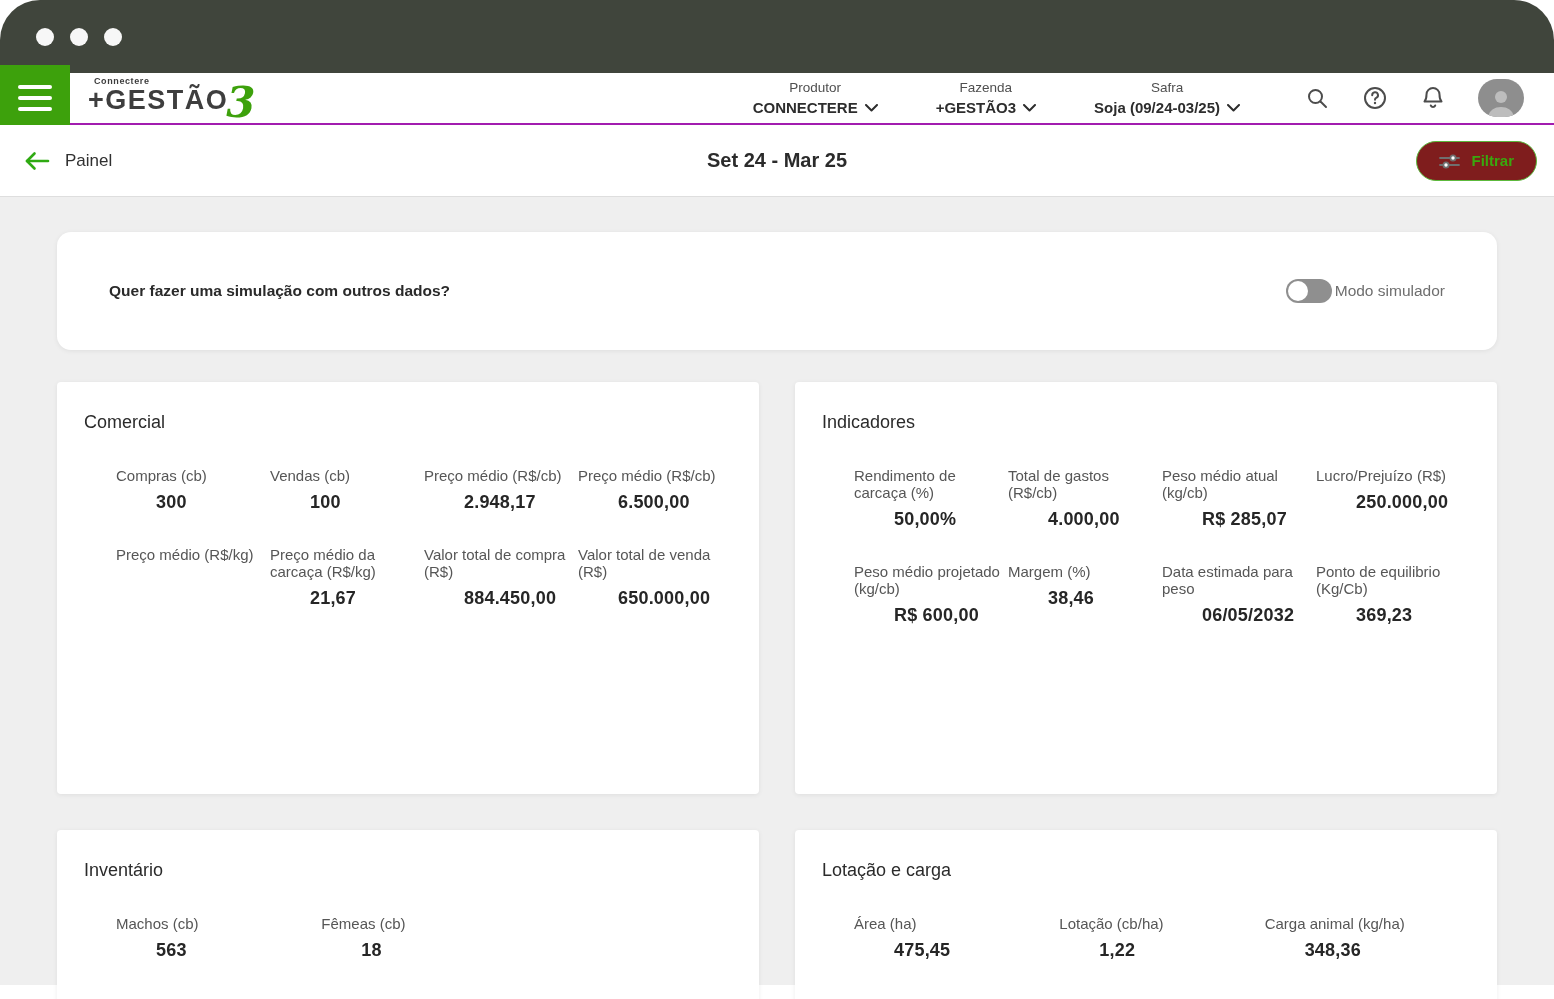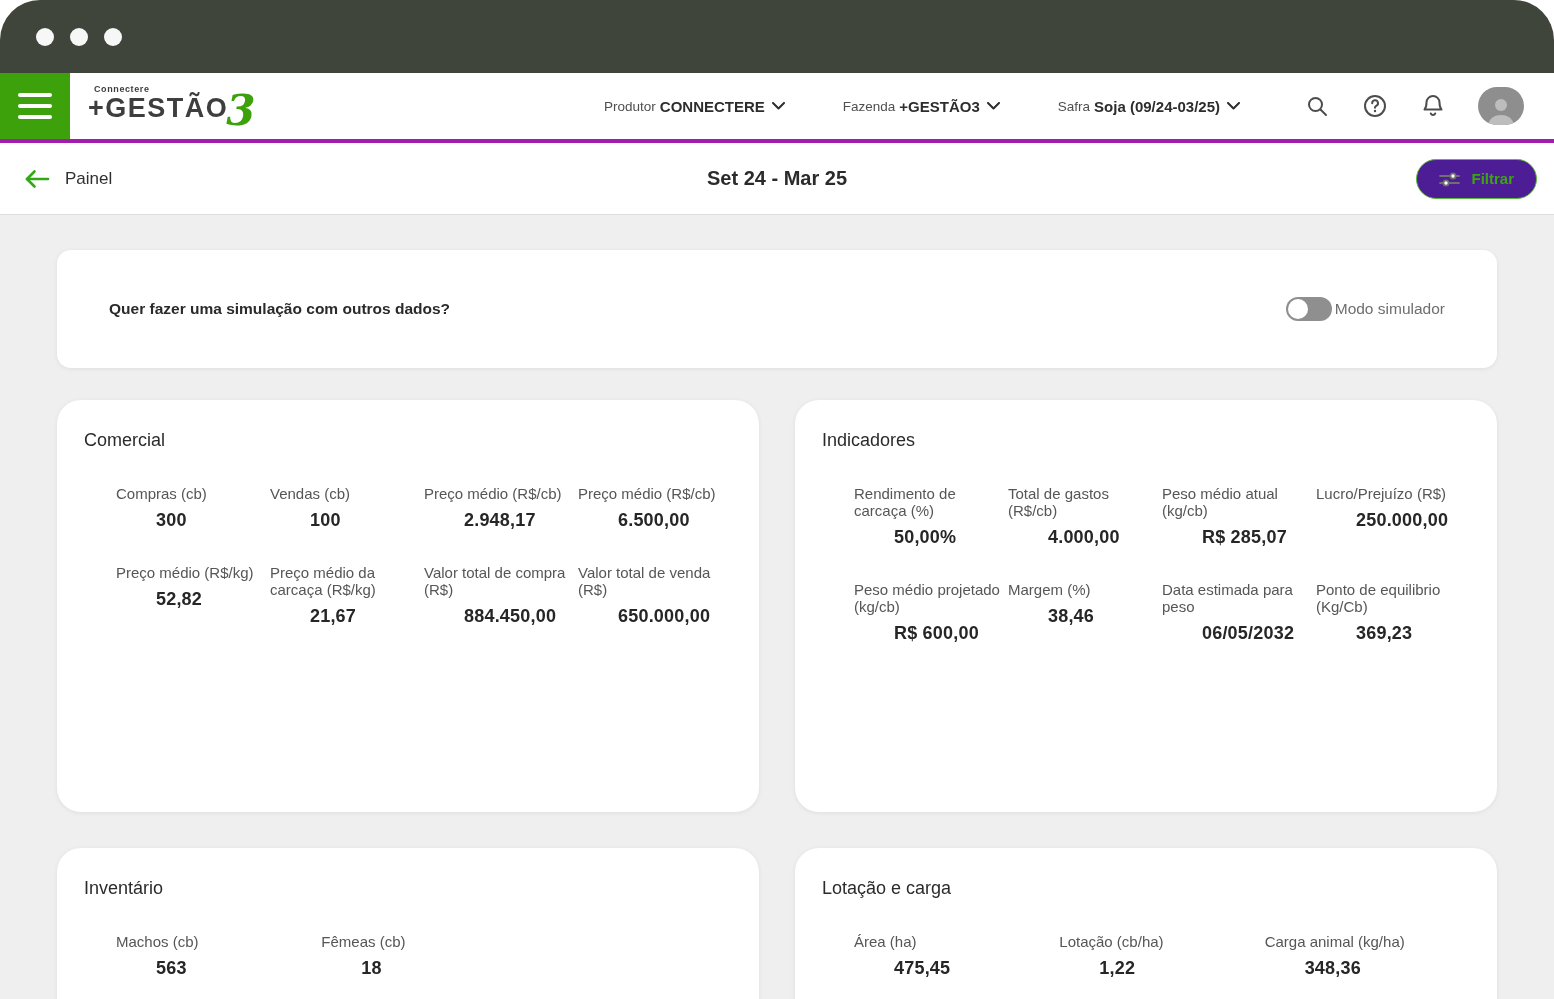--- a/index.html
+++ b/index.html
@@ -6,68 +6,68 @@
   html,body { background:#ffffff; }
   body { font-family:"Liberation Sans", sans-serif; }
   .screen { position:relative; width:1554px; height:999px; background:#ffffff; overflow:hidden; }
 
   
   .titlebar { height:73px; background:#40453c; border-radius:40px 40px 0 0;
               display:flex; align-items:center; padding-left:36px; gap:16px; }
   .tl-dot { width:18px; height:18px; border-radius:50%; background:#f7f7f7; }
 
   
-  .app-header { height:70px; background:#fff; display:flex; align-items:center;
-                border-bottom:4px solid #a21caf; }
+  .app-header { height:52px; background:#fff; display:flex; align-items:center;
+                border-bottom:2px solid #a21caf; }
   .hamburger { width:70px; height:66px; background:#3da10c; display:flex; flex-direction:column;
                justify-content:center; align-items:center; gap:7px; cursor:pointer; flex:0 0 auto; }
   .hamburger i { width:34px; height:4px; background:#fff; border-radius:2px; }
 
   .logo { margin-left:18px; line-height:1; flex:0 0 auto; }
   .logo-top { font-size:9px; font-weight:700; color:#3c3c3c; letter-spacing:.6px; margin:0 0 1px 6px; }
   .logo-row { display:flex; align-items:flex-start; }
   .logo-main { font-size:27px; font-weight:700; color:#3e3e3e; letter-spacing:1.5px; }
   .logo-3 { font-family:"DejaVu Serif", serif; font-style:italic; font-weight:700;
             font-size:42px; line-height:.75; color:#3da10c; margin-left:-2px; }
 
   .selectors { margin-left:auto; display:flex; align-items:center; gap:58px; }
-  .selector { display:flex; flex-direction:row; align-items:center; gap:4px; cursor:pointer; }
+  .selector { display:flex; flex-direction:column; align-items:center; gap:4px; cursor:pointer; }
   .selector-label { font-size:13.5px; color:#4f4f4f; }
   .selector-value { font-size:15px; font-weight:600; color:#2d2d2d; display:flex; align-items:center; gap:7px; }
 
   .header-icons { display:flex; align-items:center; gap:32px; margin-left:64px; margin-right:30px; }
   .hicon { width:26px; height:26px; display:flex; align-items:center; justify-content:center; cursor:pointer; }
   .avatar { width:46px; height:38px; border-radius:19px; background:#8e8e8e; overflow:hidden;
             display:flex; align-items:flex-end; justify-content:center; cursor:pointer; }
 
   
   .toolbar { height:72px; background:#fff; border-bottom:1px solid #dedede;
              display:flex; align-items:center; position:relative; padding:0 17px 0 24px; }
   .back-btn { display:flex; align-items:center; cursor:pointer; }
   .back-label { font-size:17px; color:#303030; margin-left:15px;text-align:center; }
   .period-title { position:absolute; left:50%; transform:translateX(-50%);
                   font-size:20px; font-weight:700; color:#2b2b2b; }
   .filter-btn { margin-left:auto; height:40px; padding:0 22px; border:1.5px solid #5cb93c;
-                border-radius:21px; background:#4c1d95; display:flex; align-items:center; gap:11px; cursor:pointer; }
+                border-radius:21px; background:#7f1d1d; display:flex; align-items:center; gap:11px; cursor:pointer; }
   .filter-label { color:#3aa70e; font-weight:700; font-size:15px; }
 
   
   .content { height:788px; background:#efefef; padding:35px 57px 16px; }
 
   .sim-card { background:#fff; border-radius:14px; height:118px; box-shadow:0 1px 5px rgba(0,0,0,.07);
               display:flex; align-items:center; padding:0 52px; }
   .sim-question { font-size:15.5px; font-weight:700; color:#2a2a2a; }
   .sim-right { margin-left:auto; display:flex; align-items:center; gap:3px; }
   .toggle { width:46px; height:24px; border-radius:12px; background:#8f8f8f; position:relative; cursor:pointer; flex:0 0 auto; }
   .toggle-knob { position:absolute; left:2px; top:2px; width:20px; height:20px; border-radius:50%; background:#fff; }
   .sim-toggle-label { font-size:15.5px; color:#6e6e6e; }
 
   .grid { display:grid; grid-template-columns:1fr 1fr; column-gap:36px; row-gap:36px;
           margin-top:32px; grid-template-rows:412px 320px; }
-  .card { background:#fff; border-radius:24px; box-shadow:0 1px 5px rgba(0,0,0,.07);
+  .card { background:#fff; border-radius:4px; box-shadow:0 1px 5px rgba(0,0,0,.07);
           padding:30px 27px 0; overflow:hidden; }
   .card-title { font-size:18px; font-weight:400; color:#2b2b2b; }
   .metrics { margin:34px 0 0 32px; display:grid; grid-template-columns:1fr 1fr 1fr 1fr; }
   .metrics.cols3 { grid-template-columns:1fr 1fr 1fr; }
   .metric { margin-bottom:33px; }
   .metric-label { font-size:15px; color:#565656; margin-bottom:8px; }
   .metric-value { font-size:18px; font-weight:700; color:#262626; letter-spacing:.2px;margin-left:40px; }
 
   svg { display:block; }
 </style>
@@ -214,21 +214,20 @@
           <div class="metric">
             <div class="metric-label">Preço médio (R$/cb)</div>
             <div class="metric-value">2.948,17</div>
           </div>
           <div class="metric">
             <div class="metric-label">Preço médio (R$/cb)</div>
             <div class="metric-value">6.500,00</div>
           </div>
           <div class="metric">
             <div class="metric-label">Preço médio (R$/kg)</div>
-            <div class="metric-value">52,82</div>
           </div>
           <div class="metric">
             <div class="metric-label">Preço médio da carcaça (R$/kg)</div>
             <div class="metric-value">21,67</div>
           </div>
           <div class="metric">
             <div class="metric-label">Valor total de compra (R$)</div>
             <div class="metric-value">884.450,00</div>
           </div>
           <div class="metric">

